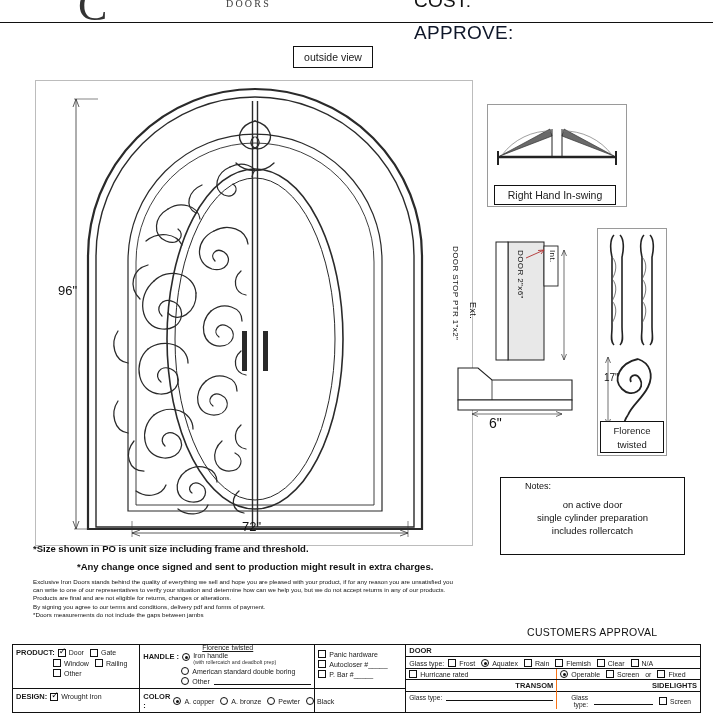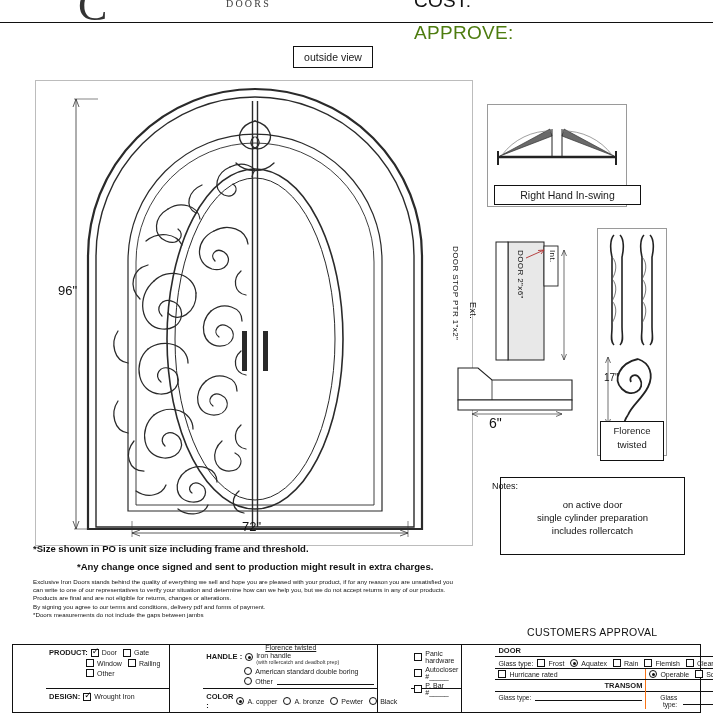--- a/index.html
+++ b/index.html
@@ -35,21 +35,21 @@
   .hdr-rule {
     position: absolute; left: 0; top: 22px; width: 713px;
     border-top: 1.6px solid #111;
   }
   .cost-label {
     position: absolute; left: 414px; top: -10px;
     font-size: 19px; color: #111; letter-spacing: .3px;
   }
   .approve-label {
     position: absolute; left: 414px; top: 22px;
-    font-size: 19px; color: #4d7c0f; letter-spacing: .3px;
+    font-size: 19px; color: #0f172a; letter-spacing: .3px;
   }
 
   
   .outside-view {
     position: absolute; left: 293px; top: 46px;
     width: 80px; height: 22px;
     border: 1px solid #111; background: #fff;
     font-size: 10.5px; text-align: center; line-height: 20px;
   }
 
@@ -69,21 +69,21 @@
   #dim-72 { left: 242px; top: 519px; }
 
   
   .rhs-box {
     position: absolute; left: 487px; top: 104px;
     width: 140px; height: 103px;
     border: 1px solid #9a9a9a; background: #fff;
   }
   .rhs-label {
     position: absolute; left: 494px; top: 185px;
-    width: 147px; height: 20px;
+    width: 122px; height: 20px;
     border: 1px solid #111; background: #fff;
     font-size: 10.5px; text-align: center; line-height: 18px;
   }
 
   
   .thr-box {
     position: absolute; left: 452px; top: 228px;
     width: 136px; height: 200px;
   }
   .vtxt {
@@ -97,38 +97,38 @@
   }
 
   
   .flor-box {
     position: absolute; left: 597px; top: 228px;
     width: 70px; height: 228px;
     border: 1px solid #9a9a9a; background: #fff;
   }
   .flor-label {
     position: absolute; left: 600px; top: 421px;
-    width: 64px; height: 40px;
+    width: 64px; height: 32px;
     border: 1px solid #111; background: #fff;
     font-size: 9.5px; text-align: center; line-height: 14px;
     padding-top: 2px;
   }
   .dim-17 {
     position: absolute; left: 604px; top: 372px;
     font-size: 10px; color: #111;
   }
 
   
   .notes-box {
     position: absolute; left: 500px; top: 477px;
     width: 185px; height: 78px;
     border: 1px solid #111; background: #fff;
   }
   .notes-title {
-    position: absolute; left: 492px; top: 481px;
+    position: absolute; left: 525px; top: 481px;
     font-size: 9px; color: #111;
   }
   .notes-body {
     position: absolute; left: 500px; top: 498px;
     width: 185px;
     font-size: 9.5px; color: #111; text-align: center; line-height: 13px;
   }
 
   
   .note-size {
@@ -150,21 +150,21 @@
   }
 
   
   .form {
     position: absolute; left: 12px; top: 644px;
     width: 689px; height: 69px;
     border: 1px solid #111;
     display: flex;
     font-size: 7px;
   }
-  .col { border-right: 1px solid #111; position: relative; margin-left: 33px; }
+  .col { border-right: 1px solid #111; position: relative; }
   .col:last-child { border-right: none; }
   .col-product { width: 140px; }
   .col-handle  { width: 175px; }
   .col-right   { flex: 1; }
 
   .row { display: flex; align-items: center; padding: 1px 3px; }
   .caption { font-weight: bold; font-size: 7.5px; margin-right: 3px; }
 
   .cb {
     display: inline-block;

